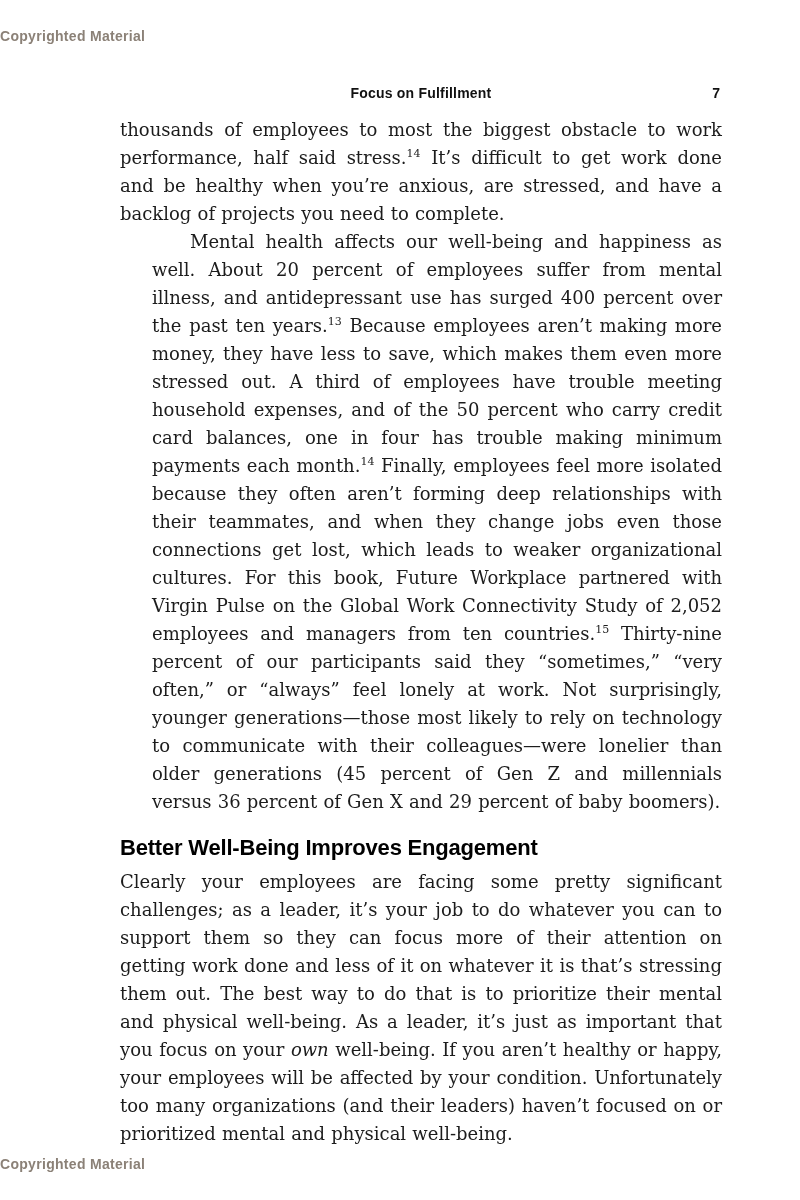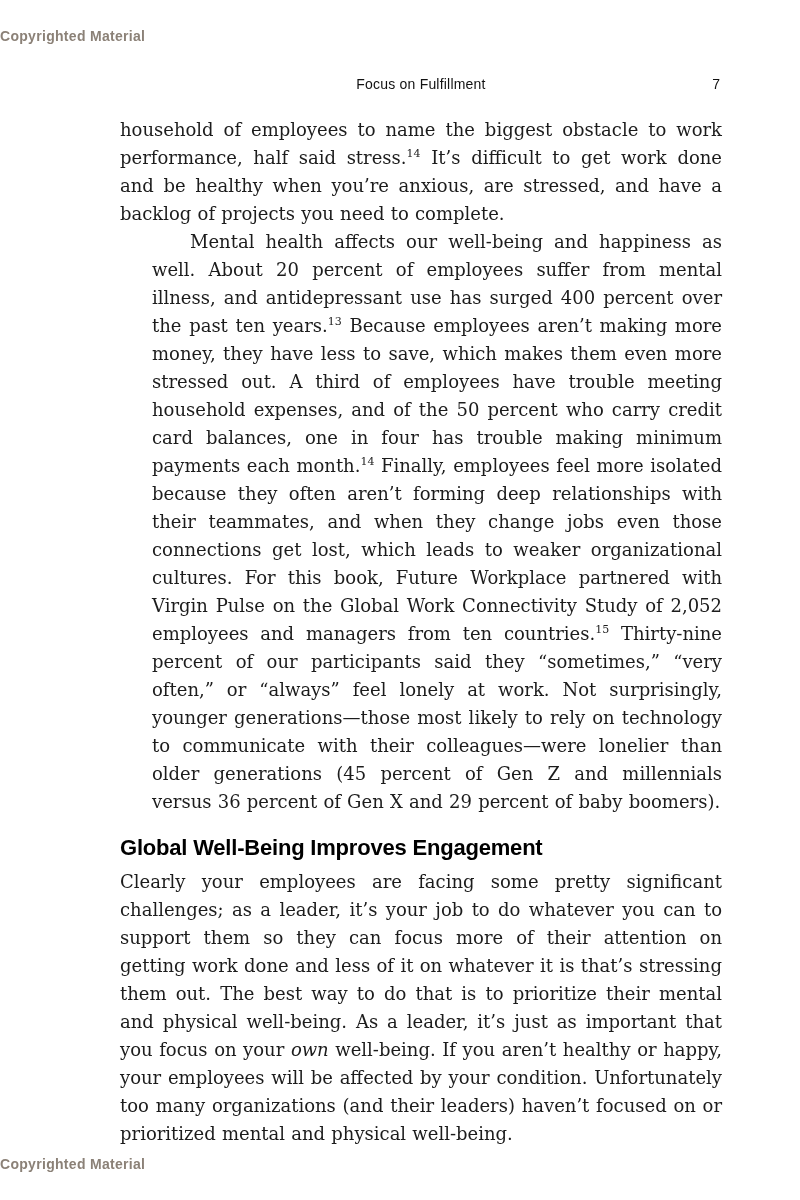--- a/index.html
+++ b/index.html
@@ -25,26 +25,26 @@
     font-weight: bold;
     font-size: 14px;
     letter-spacing: 0.3px;
     color: #8b8177;
   }
   .copyright-notice.top { top: 28px; }
   .copyright-notice.bottom { top: 1156px; }
 
   .running-header {
     position: absolute;
-    top: 76px;
+    top: 85px;
     left: 120px;
     width: 602px;
     height: 18px;
     font-family: "Liberation Sans", sans-serif;
-    font-weight: normal;
+    font-weight: bold;
     font-size: 14px;
     color: #111111;
   }
   .running-title {
     display: block;
     text-align: center;
     letter-spacing: 0.2px;
   }
   .page-number {
     position: absolute;
@@ -93,25 +93,25 @@
 
   <div class="copyright-notice top">Copyrighted Material</div>
 
   <div class="running-header">
     <span class="running-title">Focus on Fulfillment</span>
     <span class="page-number">7</span>
   </div>
 
   <main class="body-text">
     <div>
-        <p class="para"><span>household of employees to name the biggest obstacle to work performance, half said stress.</span><sup>14</sup><span> It’s difficult to get work done and be healthy when you’re anxious, are stressed, and have a backlog of projects you need to complete.</span></p>
+        <p class="para"><span>thousands of employees to most the biggest obstacle to work performance, half said stress.</span><sup>14</sup><span> It’s difficult to get work done and be healthy when you’re anxious, are stressed, and have a backlog of projects you need to complete.</span></p>
         <p class="para indent"><span>Mental health affects our well-being and happiness as well. About 20 percent of employees suffer from mental illness, and antidepressant use has surged 400 percent over the past ten years.</span><sup>13</sup><span> Because employees aren’t making more money, they have less to save, which makes them even more stressed out. A third of employees have trouble meeting household expenses, and of the 50 percent who carry credit card balances, one in four has trouble making minimum payments each month.</span><sup>14</sup><span> Finally, employees feel more isolated because they often aren’t forming deep relationships with their teammates, and when they change jobs even those connections get lost, which leads to weaker organizational cultures. For this book, Future Workplace partnered with Virgin Pulse on the Global Work Connectivity Study of 2,052 employees and managers from ten countries.</span><sup>15</sup><span> Thirty-nine percent of our participants said they “sometimes,” “very often,” or “always” feel lonely at work. Not surprisingly, younger generations—those most likely to rely on technology to communicate with their colleagues—were lonelier than older generations (45 percent of Gen Z and millennials versus 36 percent of Gen X and 29 percent of baby boomers).</span></p>
       </div>
 
-    <h2 class="section-heading">Global Well-Being Improves Engagement</h2>
+    <h2 class="section-heading">Better Well-Being Improves Engagement</h2>
 
     <div>
         <p class="para"><span>Clearly your employees are facing some pretty significant challenges; as a leader, it’s your job to do whatever you can to support them so they can focus more of their attention on getting work done and less of it on whatever it is that’s stressing them out. The best way to do that is to prioritize their mental and physical well-being. As a leader, it’s just as important that you focus on your </span><em>own</em><span> well-being. If you aren’t healthy or happy, your employees will be affected by your condition. Unfortunately too many organizations (and their leaders) haven’t focused on or prioritized mental and physical well-being.</span></p>
       </div>
   </main>
 
   <div class="copyright-notice bottom">Copyrighted Material</div>
 
 </div>
 

